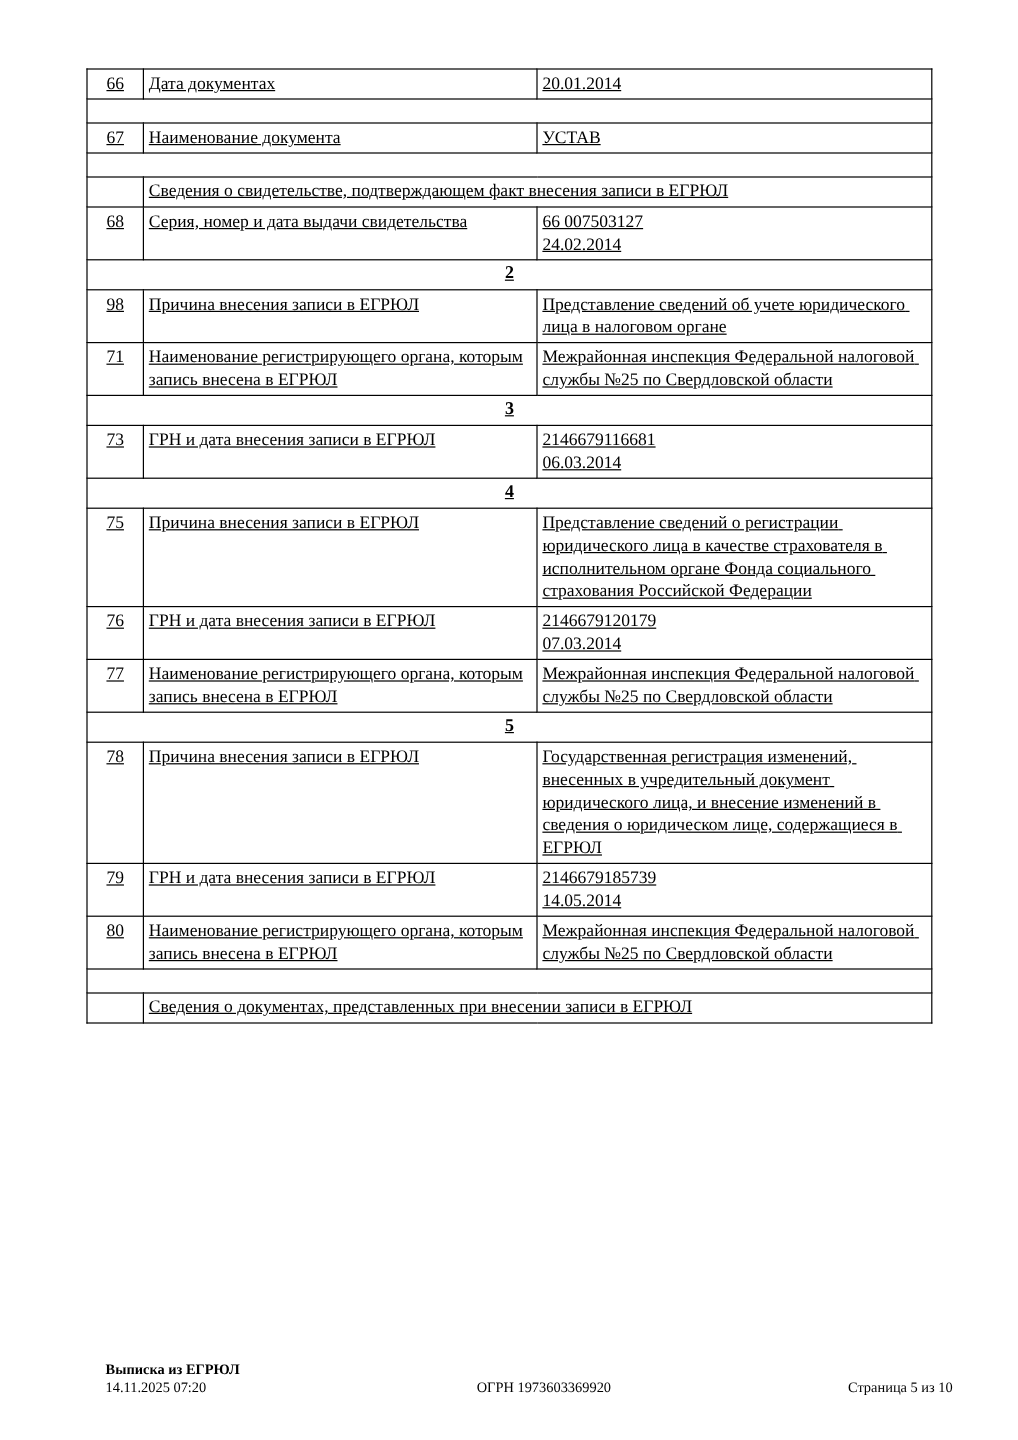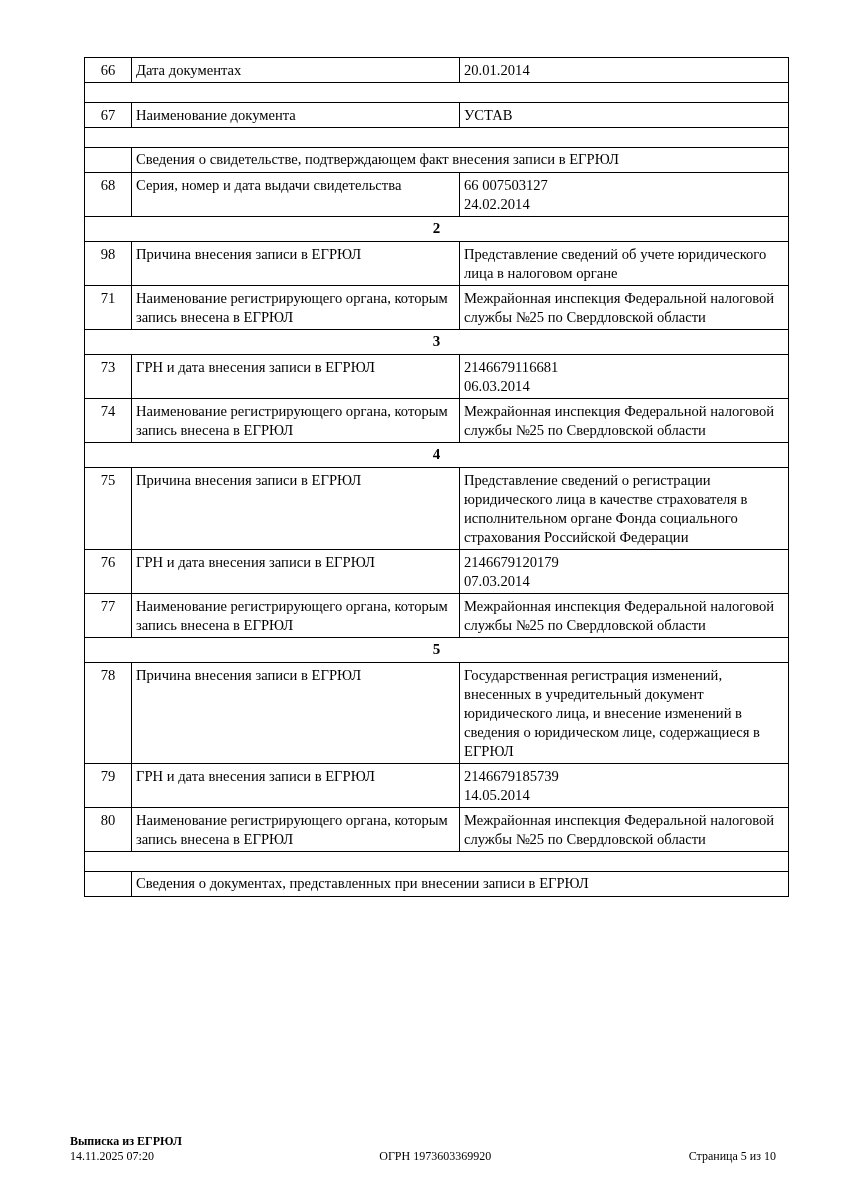--- a/index.html
+++ b/index.html
@@ -6,21 +6,21 @@
   html, body { background: #ffffff; }
   body {
     width: 848px; height: 1200px;
     position: relative;
     font-family: "Liberation Serif", "DejaVu Serif", serif;
     color: #000;
     overflow: hidden;
   }
   .page { position: absolute; inset: 0; background: #ffffff; }
 
-  .egrul-table-wrap { position: absolute; left: 84px; top: 57px; }
+  .egrul-table-wrap { position: absolute; left: 72px; top: 57px; text-decoration: underline; }
   table.egrul-table {
     border-collapse: collapse;
     table-layout: fixed;
     width: 704px;
     font-size: 14.6px;
     line-height: 19px;
   }
   table.egrul-table td {
     border: 1.5px solid #000;
     vertical-align: top;
@@ -33,21 +33,21 @@
   td.section-number-cell {
     text-align: center; font-weight: bold;
     padding: 2px 0 3px 0; font-size: 15px;
   }
   td.header-cell { padding: 2px 4px 3px 4px; }
   td.header-cell.align-center { text-align: left; }
   td.header-cell.align-left   { text-align: left; }
 
   .footer {
     position: absolute;
-    left: 70px; top: 1134px; width: 706px;
+    left: 88px; top: 1134px; width: 706px;
     display: flex; justify-content: space-between; align-items: flex-end;
     font-size: 12px; line-height: 15px; font-family: Liberation Serif, serif;
   }
   .footer-left  { text-align: left; }
   .footer-doc-type { font-weight: bold; }
   .footer-center, .footer-right { white-space: nowrap; }
 </style>
 </head>
 <body>
 
@@ -103,25 +103,20 @@
           <tr>
             <td class="section-number-cell" colspan="3">3</td>
           </tr>
           <tr>
             <td class="num-cell">73</td>
             <td class="label-cell">ГРН и дата внесения записи в ЕГРЮЛ</td>
             <td class="value-cell">2146679116681
 06.03.2014</td>
           </tr>
           <tr>
-            <td class="num-cell">74</td>
-            <td class="label-cell">Наименование регистрирующего органа, которым запись внесена в ЕГРЮЛ</td>
-            <td class="value-cell">Межрайонная инспекция Федеральной налоговой службы №25 по Свердловской области</td>
-          </tr>
-          <tr>
             <td class="section-number-cell" colspan="3">4</td>
           </tr>
           <tr>
             <td class="num-cell">75</td>
             <td class="label-cell">Причина внесения записи в ЕГРЮЛ</td>
             <td class="value-cell">Представление сведений о регистрации юридического лица в качестве страхователя в исполнительном органе Фонда социального страхования Российской Федерации</td>
           </tr>
           <tr>
             <td class="num-cell">76</td>
             <td class="label-cell">ГРН и дата внесения записи в ЕГРЮЛ</td>

